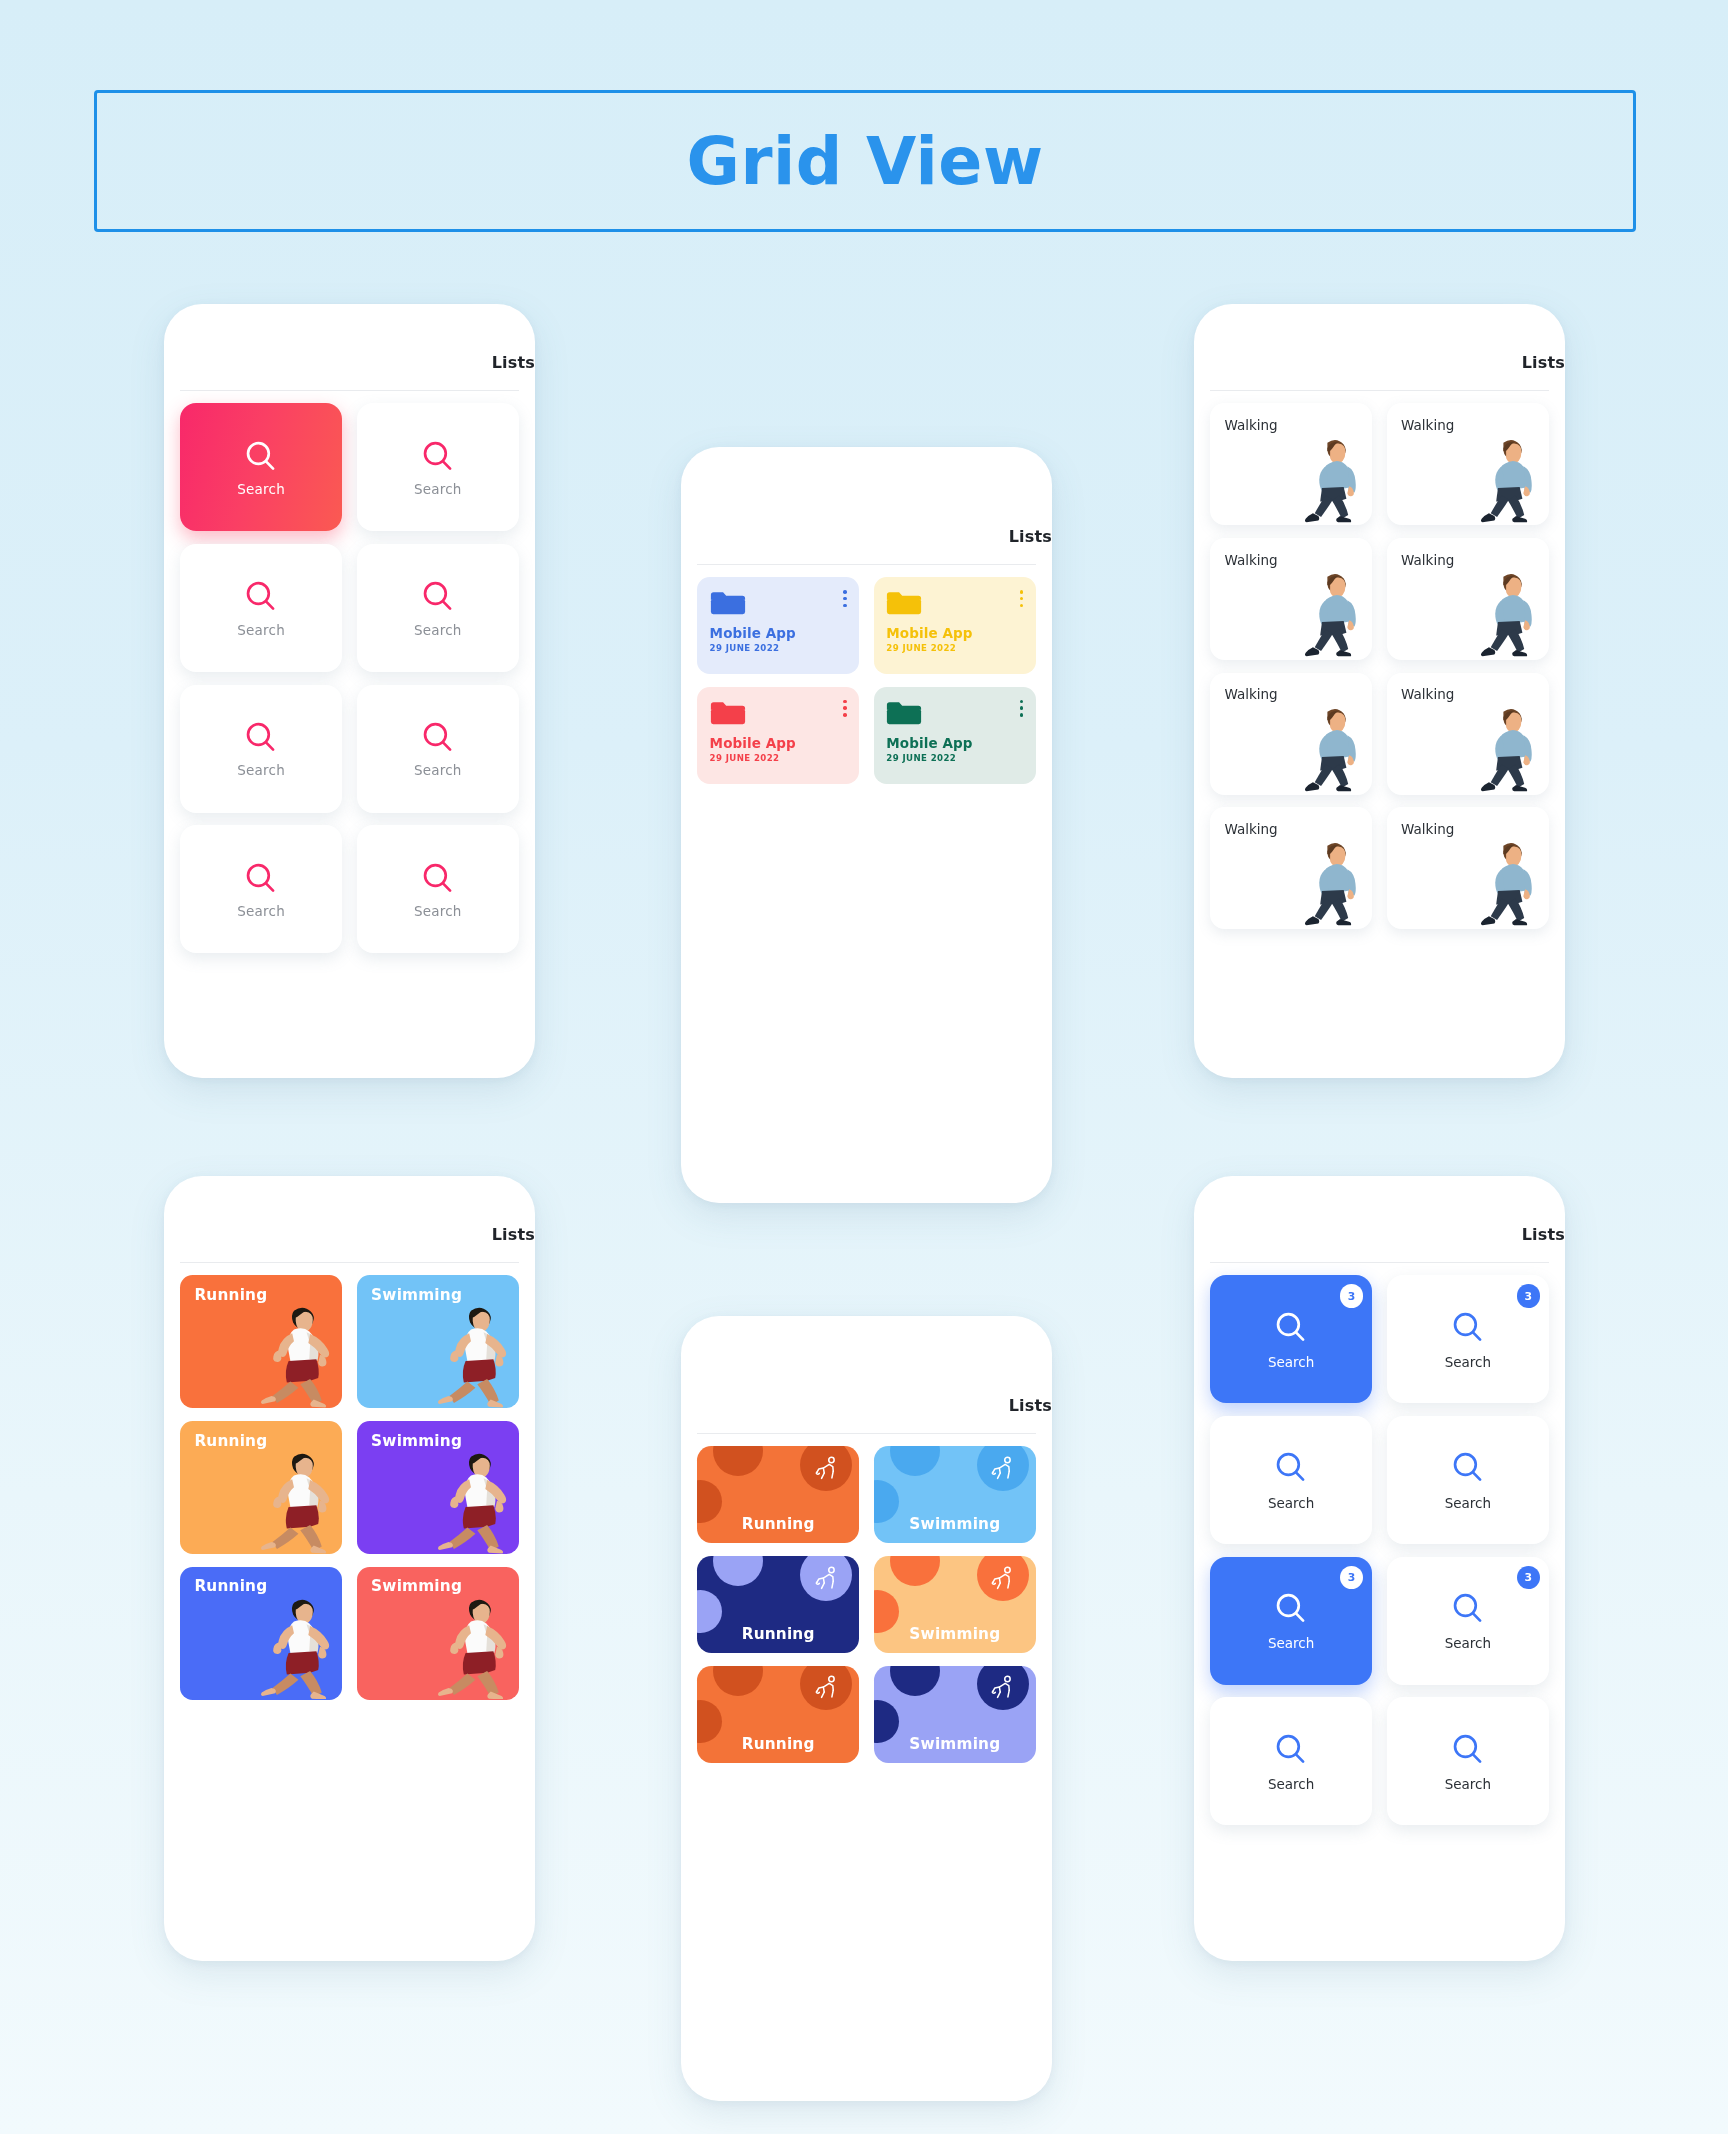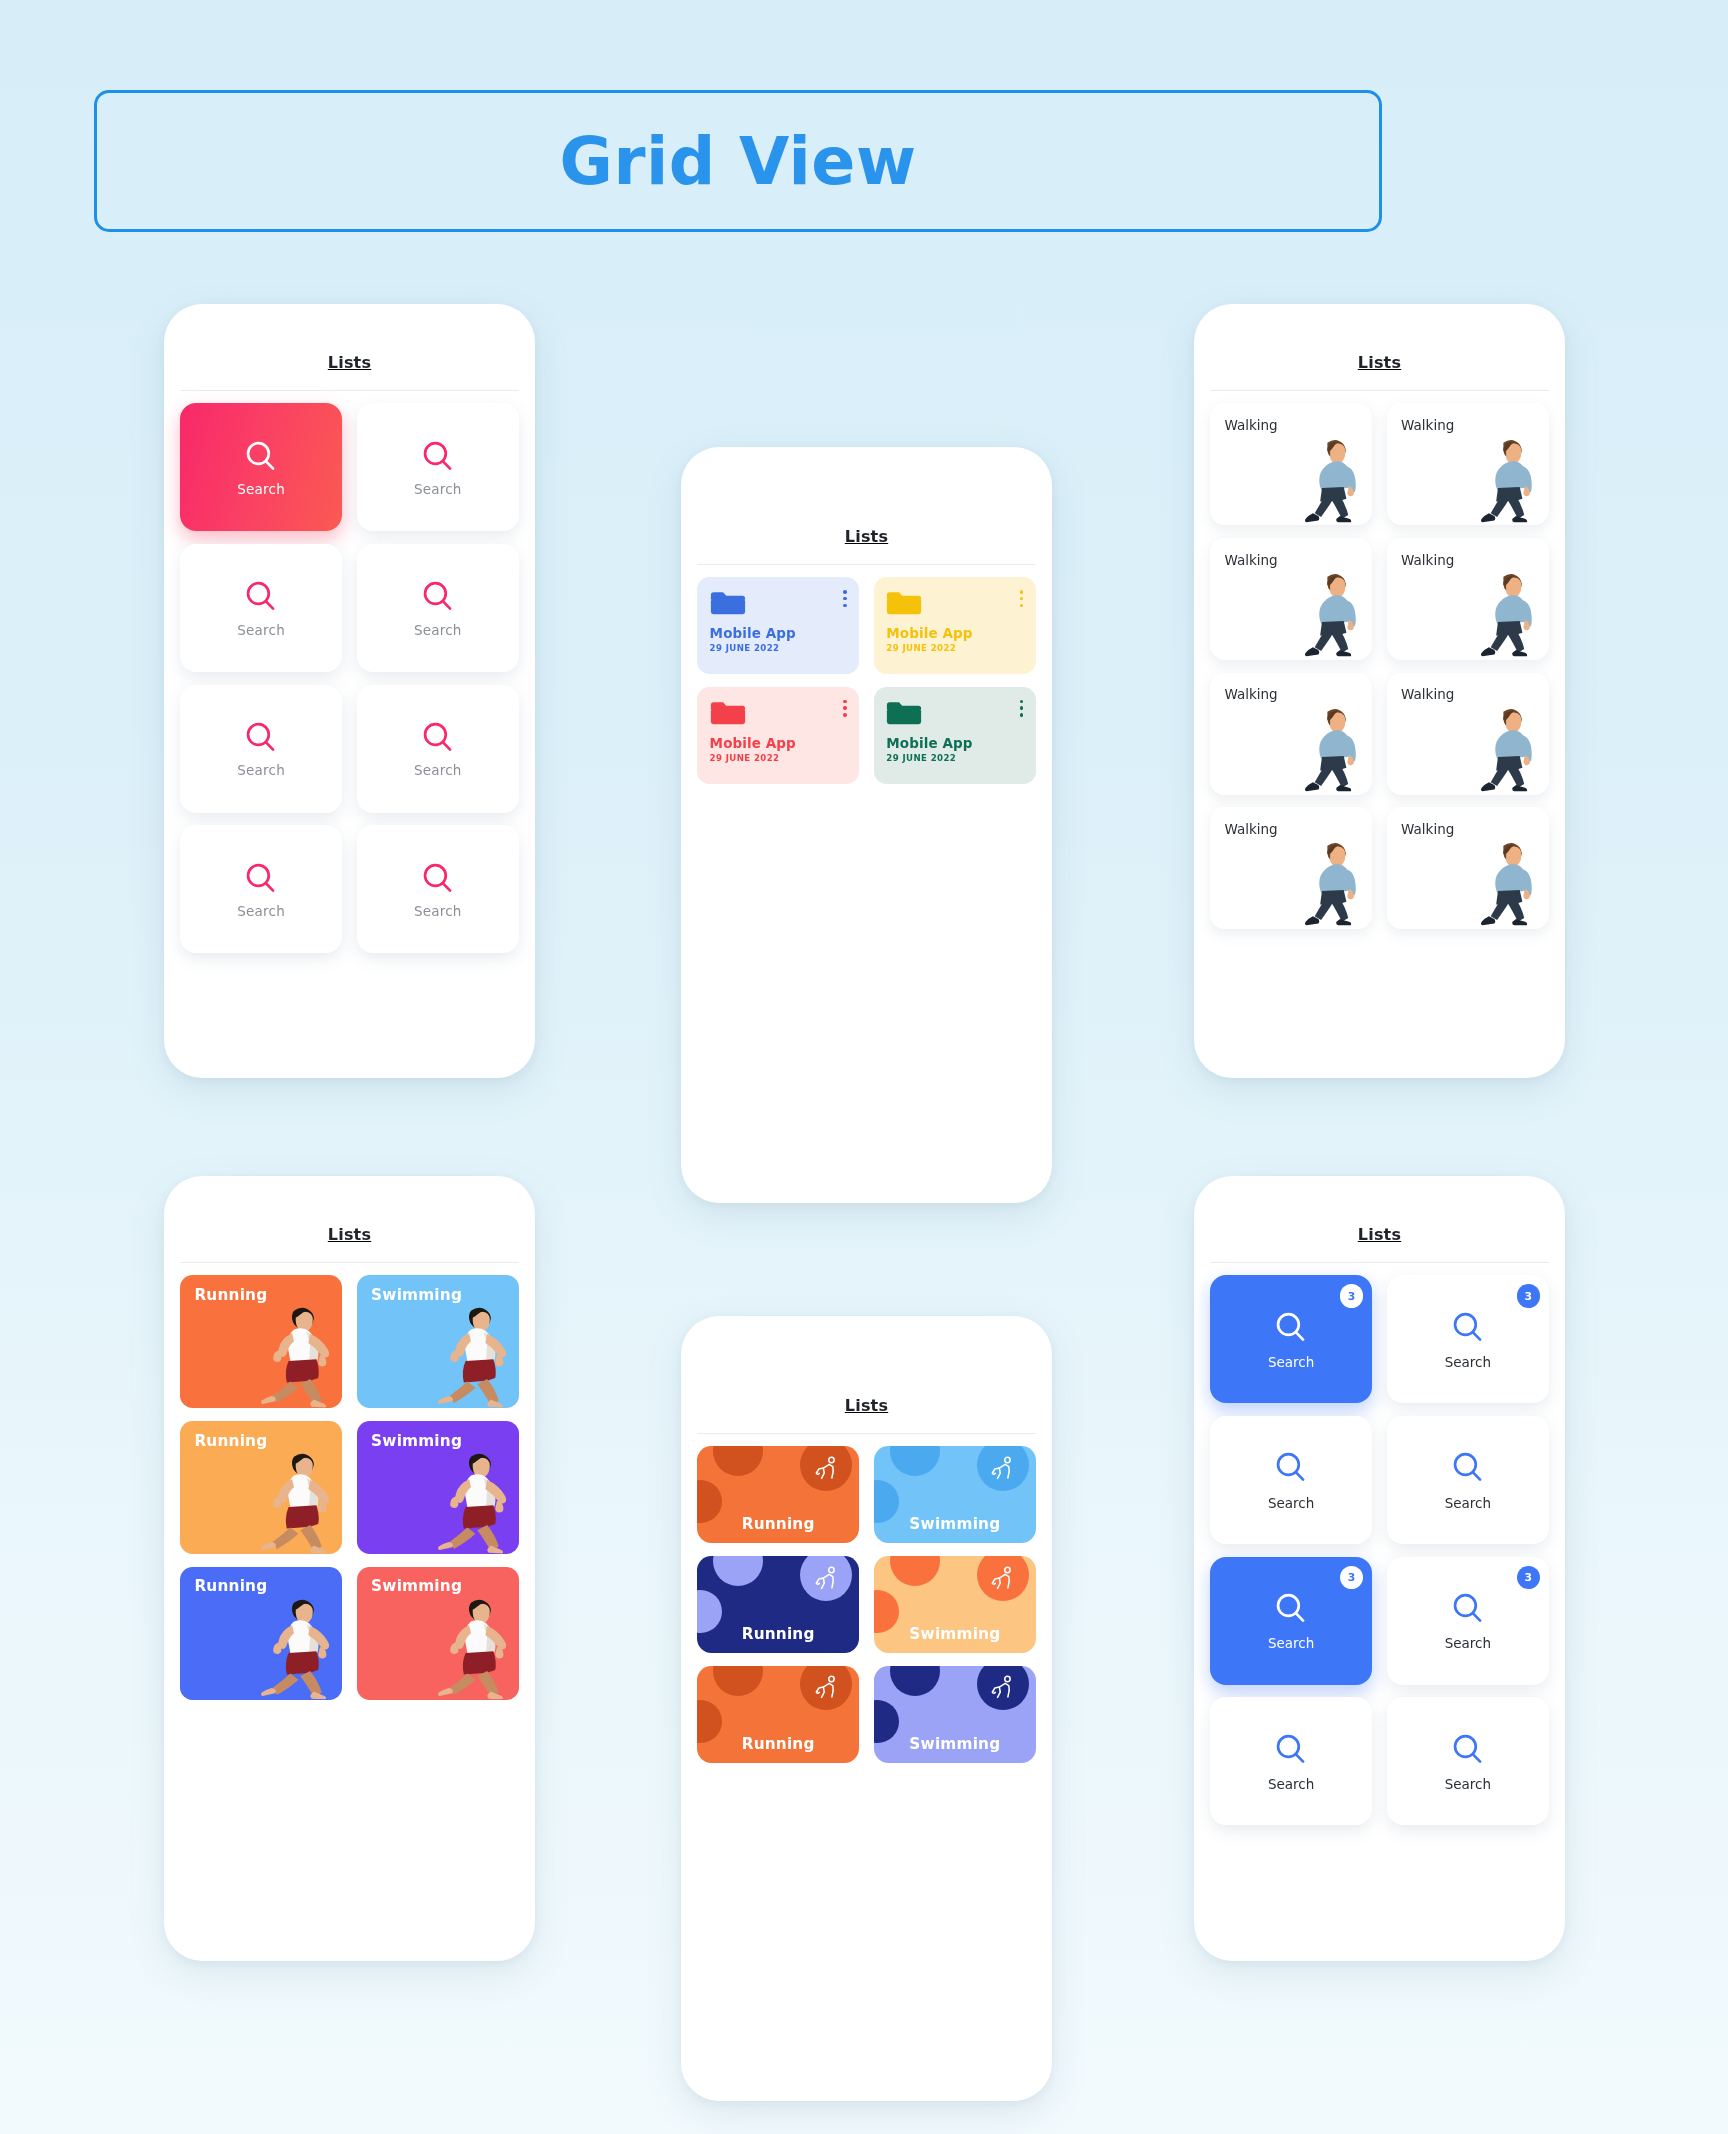--- a/index.html
+++ b/index.html
@@ -14,24 +14,24 @@
     background: linear-gradient(180deg, #d7eef8 0%, #dcf0f9 35%, #e9f6fb 70%, #f2fafd 100%);
     font-family: "DejaVu Sans", "Liberation Sans", sans-serif;
     position: relative;
   }
 
   
   .title-banner {
     position: absolute;
     left: 94px;
     top: 90px;
-    width: 1288px;
+    width: 1542px;
     height: 142px;
     border: 3.6px solid #1e90e8;
-    border-radius: 15px;
+    border-radius: 4px;
     display: flex;
     align-items: center;
     justify-content: center;
   }
   .title-text {
     font-size: 65px;
     font-weight: 700;
     color: #2a93ec;
     letter-spacing: 0.5px;
     font-family: "DejaVu Sans", "Liberation Sans", sans-serif;
@@ -41,23 +41,22 @@
   .phone {
     position: absolute;
     background: #ffffff;
     border-radius: 38px;
     box-shadow: 0 12.6px 36px rgba(80,120,150,0.13), 0 2.7px 9px rgba(80,120,150,0.07);
   }
   .phone-header {
     height: 97px;
     display: flex;
     align-items: flex-end;
-    justify-content: center;
+    justify-content: flex-end;
     padding-bottom: 18px;
-    text-decoration: underline;
   }
   .phone-title {
     font-size: 16px;
     font-weight: 700;
     color: #20242a;
     letter-spacing: 0.2px;
   }
   .divider {
     height: 0.9px;
     background: #e9ebee;

